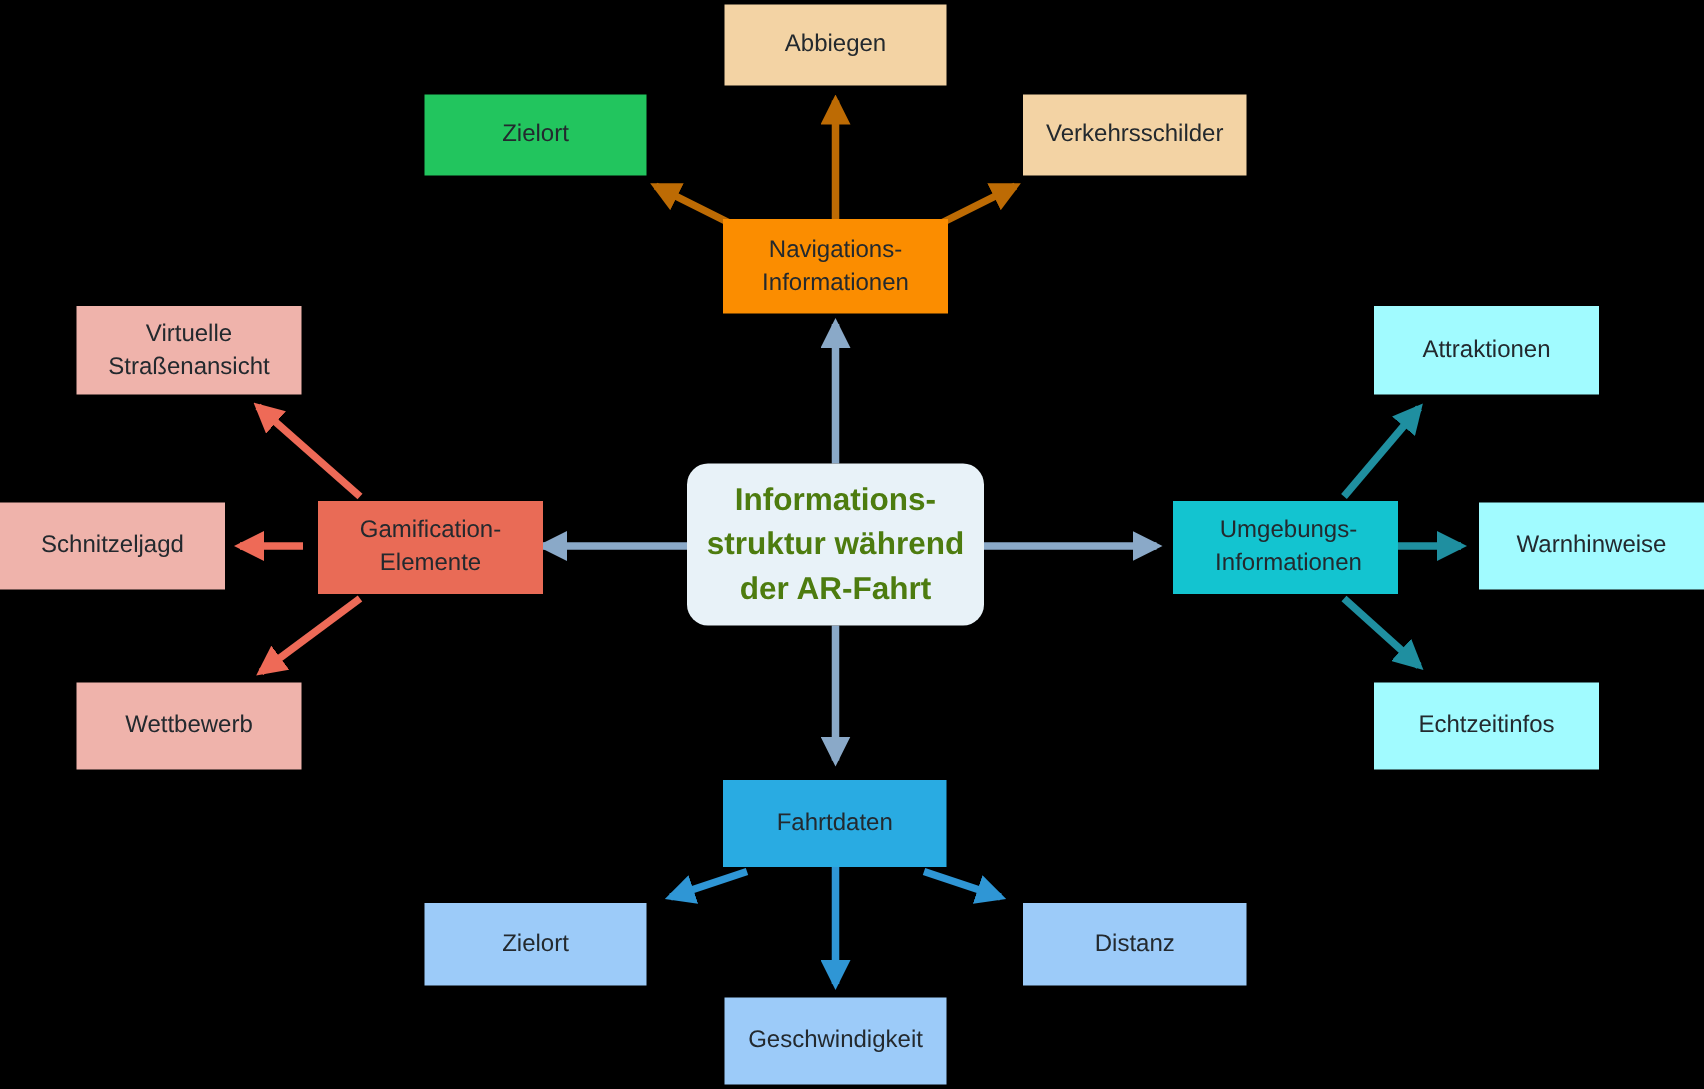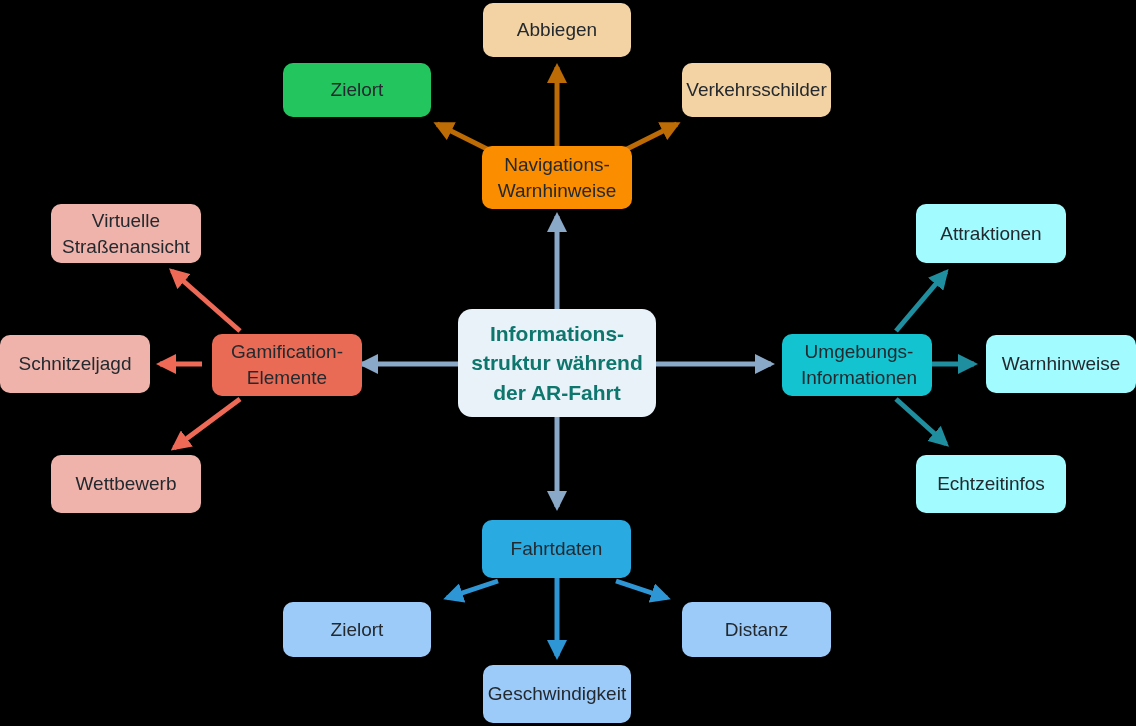--- a/index.html
+++ b/index.html
@@ -3,25 +3,25 @@
 <meta charset="utf-8">
 <style>
   html,body{margin:0;padding:0;background:#000;}
   .canvas{
     position:relative;width:1136px;height:726px;overflow:hidden;
     background:#000;font-family:"Liberation Sans",sans-serif;
   }
   .edges{position:absolute;left:0;top:0;width:1136px;height:726px;pointer-events:none;}
   .node{
     position:absolute;display:flex;align-items:center;justify-content:center;
-    border-radius:10px;text-align:center;color:#23292e;box-sizing:border-box;
-    font-size:19px;font-weight:500;line-height:1.35;padding:4px 8px;cursor:default;
+    border-radius:0;text-align:center;color:#23292e;box-sizing:border-box;
+    font-size:16px;font-weight:500;line-height:1.35;padding:4px 8px;cursor:default;
   }
   .node .lbl{white-space:pre-line;}
-  .center{border-radius:14px;font-size:21px;font-weight:700;color:#0f766e;line-height:1.4;}
+  .center{border-radius:14px;font-size:21px;font-weight:700;color:#4d7c0f;line-height:1.4;}
   
   .n-center       {left:458px;top:309px;width:198px;height:108px;}
   .n-nav          {left:482px;top:146px;width:150px;height:63px;}
   .n-abbiegen     {left:483px;top:3px;  width:148px;height:54px;}
   .n-zielort      {left:283px;top:63px; width:148px;height:54px;}
   .n-verkehr      {left:682px;top:63px; width:149px;height:54px;}
   .n-gam          {left:202px;top:334px;width:150px;height:62px;}
   .n-virtuelle    {left:51px; top:204px;width:150px;height:59px;}
   .n-schnitzel    {left:0px;  top:335px;width:150px;height:58px;}
   .n-wettbewerb   {left:51px; top:455px;width:150px;height:58px;}
@@ -81,21 +81,21 @@
   </svg>
 
   <div class="node center n-center" style="background-color: rgb(232, 242, 248);">
     <span class="lbl">Informations-
 struktur während
 der AR-Fahrt</span>
   </div>
 
   <div class="node n-nav" style="background-color: rgb(251, 141, 0);">
     <span class="lbl">Navigations-
-Warnhinweise</span>
+Informationen</span>
   </div>
   <div class="node n-abbiegen" style="background-color: rgb(243, 211, 164);">
     <span class="lbl">Abbiegen</span>
   </div>
   <div class="node n-zielort" style="background-color: #22c55e;">
     <span class="lbl">Zielort</span>
   </div>
   <div class="node n-verkehr" style="background-color: rgb(243, 211, 164);">
     <span class="lbl">Verkehrsschilder</span>
   </div>

